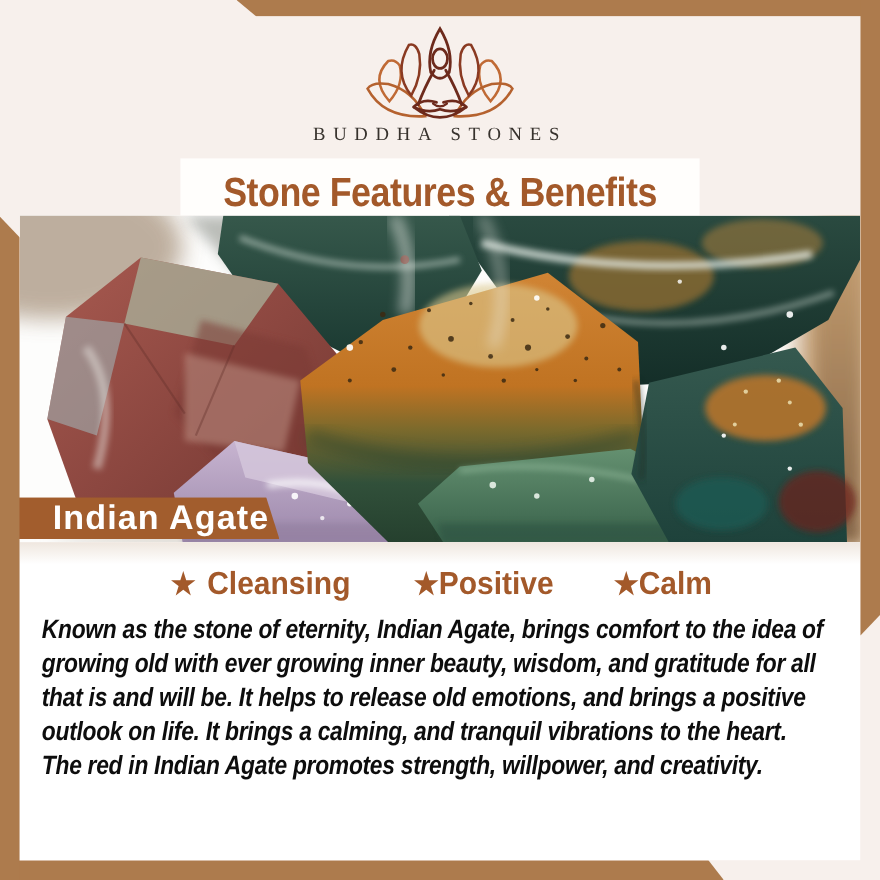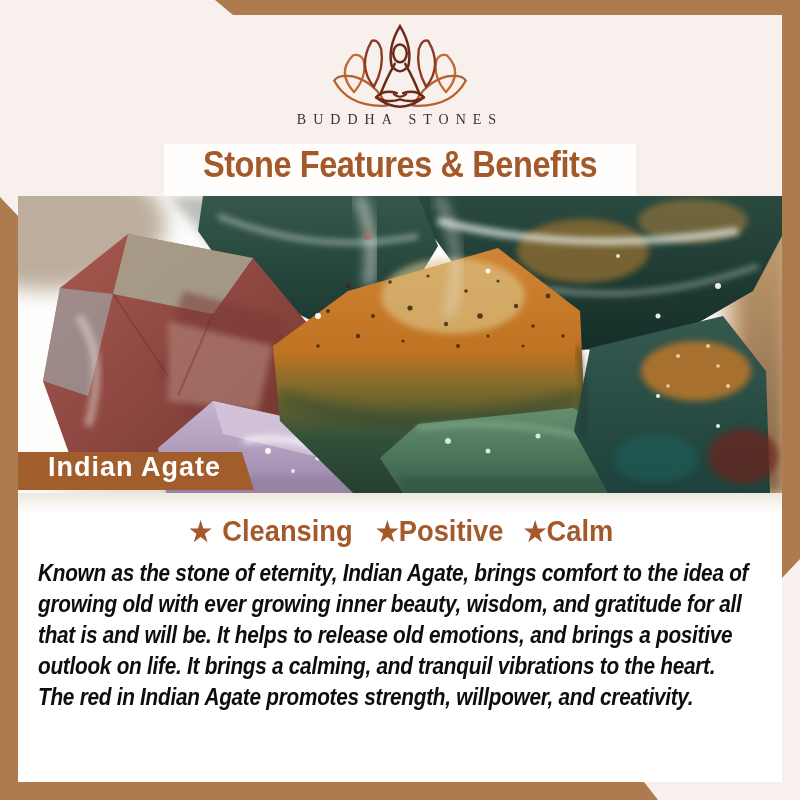--- a/index.html
+++ b/index.html
@@ -15,40 +15,40 @@
                 clip-path:polygon(0 0,100% 0,100% calc(100% - 19px),0 100%); }
   .bar-bottom { bottom:0; left:0; width:658px; height:18px;
                 clip-path:polygon(0 0,calc(100% - 14px) 0,100% 100%,0 100%); }
   .bar-left   { top:197px; left:0; width:18px; height:603px;
                 clip-path:polygon(0 0,100% 19px,100% 100%,0 100%); }
 
   
   .header { position:absolute; top:0; left:0; width:800px; height:196px; }
   .logo { position:absolute; top:22px; left:50%; transform:translateX(-50%); }
   .brand-name { position:absolute; top:112px; width:100%; text-align:center;
-    font-family:"Liberation Serif", serif; font-size:14px; color:#37322d;
+    font-family:"Liberation Serif", serif; font-size:17px; color:#37322d;
     letter-spacing:7px; font-weight:500; }
   .title-band { position:absolute; top:144px; left:164px; width:472px; height:52px;
-    background:#fffefc; display:flex; align-items:flex-start; justify-content:center; }
+    background:#fffefc; display:flex; align-items:flex-end; justify-content:center; }
   .page-title { font-size:37px; font-weight:bold; color:#a3592a; white-space:nowrap;
     transform:scaleX(.88); letter-spacing:-.5px; }
 
   
   .photo { position:absolute; left:18px; top:196px; width:764px; height:297px;
     background:#fff; overflow:hidden; }
   .photo svg { display:block; width:100%; height:100%; }
   .stone-label { position:absolute; left:16px; top:452px; width:238px; height:38px;
     background:#a25d2d; clip-path:polygon(0 0,calc(100% - 12px) 0,100% 100%,0 100%);
-    color:#ffffff; font-size:27px; font-weight:bold; letter-spacing:1px;
-    display:flex; padding-left:32px; }
+    color:#ffffff; font-size:31px; font-weight:bold; letter-spacing:1px;
+    display:flex; align-items:center; padding-left:32px; }
 
   
   .content { position:absolute; left:18px; top:493px; width:764px; height:289px;
     background:linear-gradient(#efe7df, #ffffff 20px); }
-  .features { display:flex; justify-content:center; align-items:flex-end; gap:14px;
+  .features { display:flex; justify-content:center; align-items:flex-end; gap:48px;
     margin-top:22px; color:#a3592a; font-weight:bold; font-size:29px; }
   .feature { white-space:nowrap; transform:scaleX(.94); }
   .feature .star { display:inline-block; font-size:27px; }
   .feature.first .star { margin-right:11px; }
   .paragraph { margin:9px 0 0 20px; color:#0d0d0d;font-style:italic; }
   .line { white-space:nowrap; font-size:24px; font-weight:bold; letter-spacing:-.3px;
     line-height:31px; transform:scaleX(.865); transform-origin:left center; }
 </style>
 </head>
 <body>

